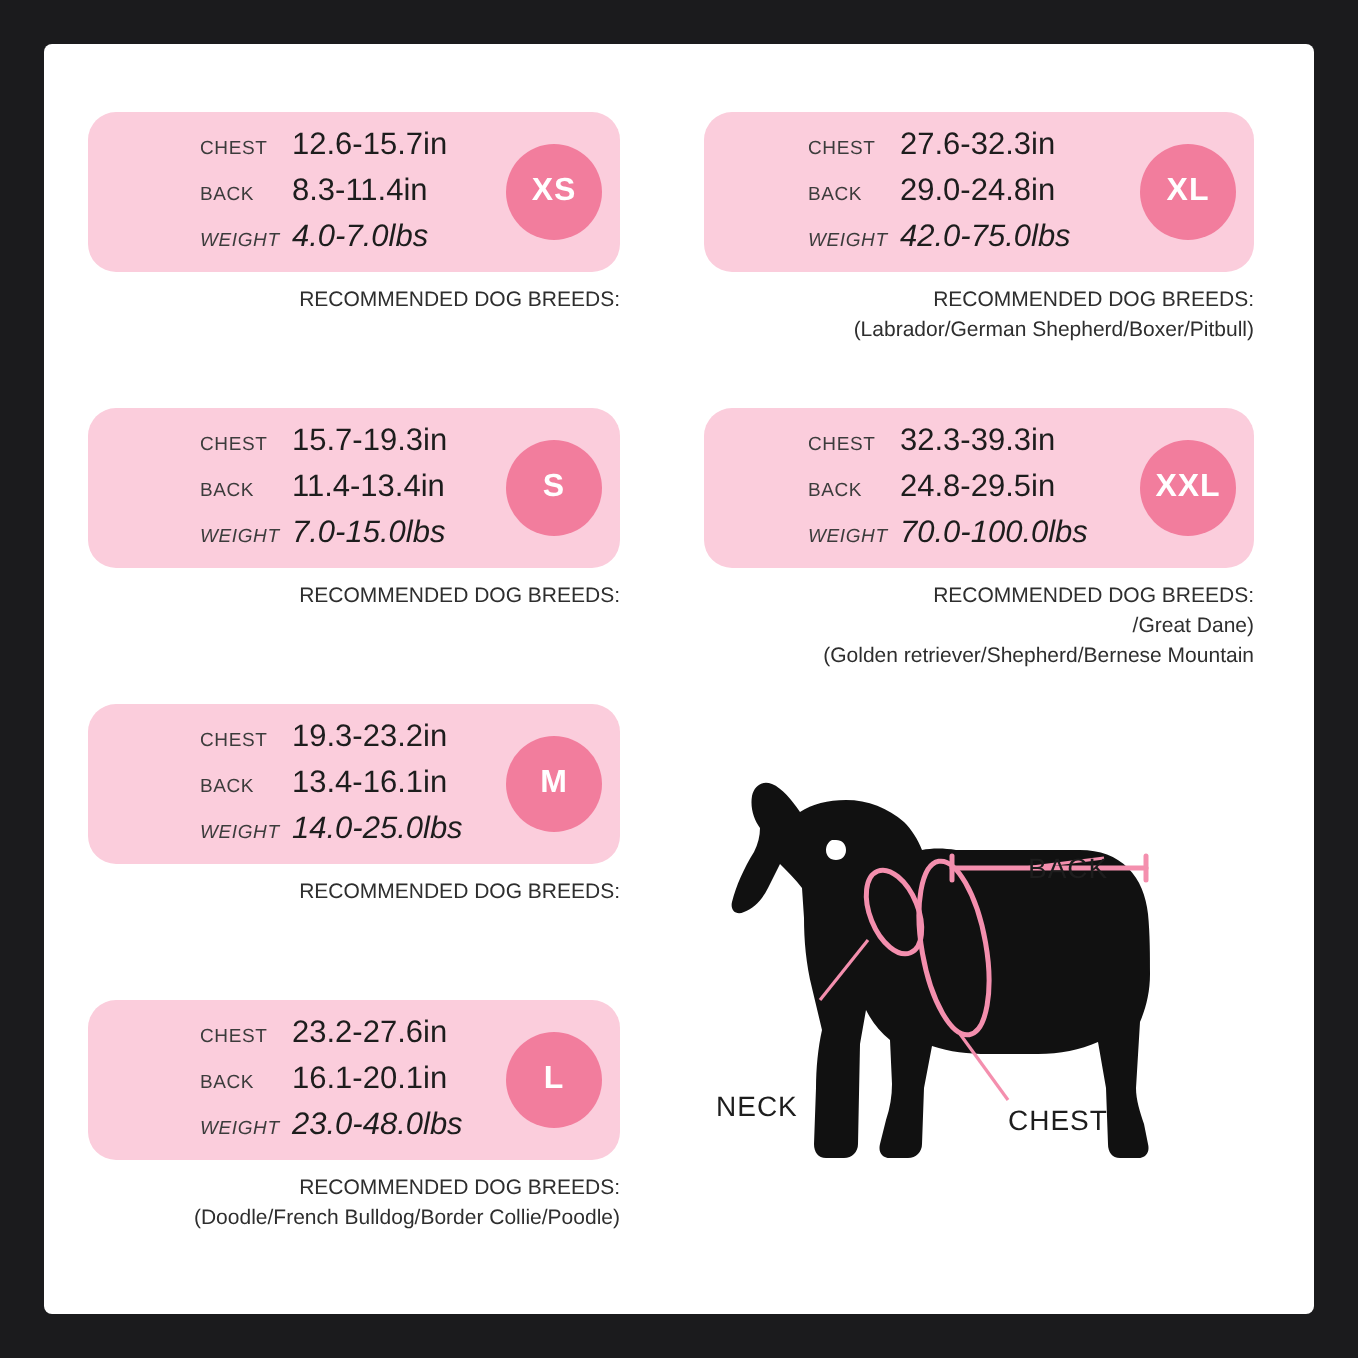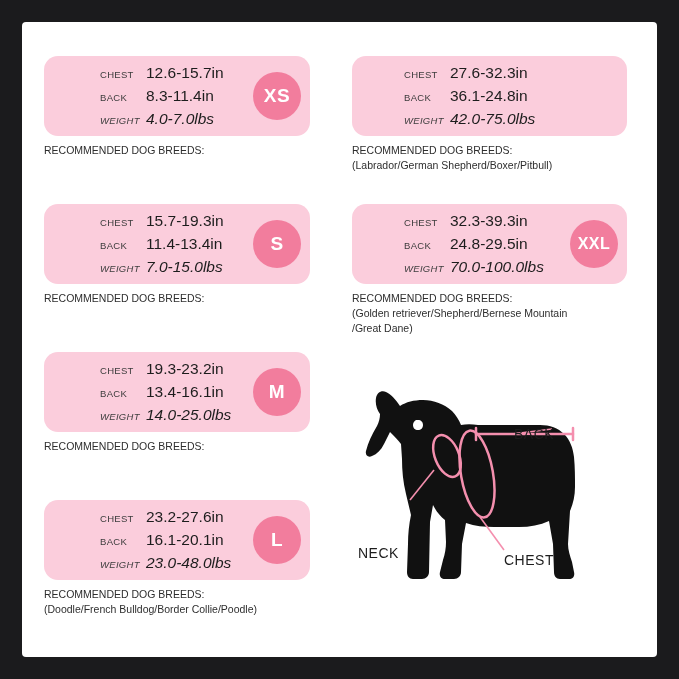--- a/index.html
+++ b/index.html
@@ -78,29 +78,29 @@
     right: 9px;
     top: 16px;
     width: 48px;
     height: 48px;
     border-radius: 50%;
     background: #f27d9d;
     color: #ffffff;
     display: flex;
     align-items: center;
     justify-content: center;
-    font-size: 19px;
+    font-size: 16px;
     font-weight: bold;
     letter-spacing: 0.5px;
   }
   .badge.small-text { font-size: 16px; text-align: center; }
 
   .breeds {
     margin-top: 7px;
-    text-align: left;
+    text-align: right;
     font-size: 10.5px;
     color: #2e2e2e;
     line-height: 15px;
   }
   .breeds div { white-space: nowrap; }
 
   
   #dog-figure {
     position: absolute;
     left: 322px;
@@ -229,27 +229,28 @@
 
       <div class="size-block" style="left:20px; top:34px; width:275px;">
         <div class="panel">
           <div class="panel-inner">
             <div class="row row-1" style="left:52px;">
               <span class="row-label">CHEST</span>
               <span class="row-value">27.6-32.3in</span>
             </div>
             <div class="row row-2" style="left:52px;">
               <span class="row-label">BACK</span>
-              <span class="row-value">36.1-24.8in</span>
+              <span class="row-value">29.0-24.8in</span>
             </div>
             <div class="row row-3" style="left:52px;">
               <span class="row-label">WEIGHT</span>
               <span class="row-value">42.0-75.0lbs</span>
             </div>
           </div>
+          <div class="badge">XL</div>
         </div>
         <div class="breeds">
           <div>RECOMMENDED DOG BREEDS:</div>
           <div>(Labrador/German Shepherd/Boxer/Pitbull)</div>
         </div>
       </div>
 
       <div class="size-block" style="left:20px; top:182px; width:275px;">
         <div class="panel">
           <div class="panel-inner">
@@ -263,22 +264,22 @@
             </div>
             <div class="row row-3" style="left:52px;">
               <span class="row-label">WEIGHT</span>
               <span class="row-value">70.0-100.0lbs</span>
             </div>
           </div>
           <div class="badge small-text">XXL</div>
         </div>
         <div class="breeds">
           <div>RECOMMENDED DOG BREEDS:</div>
+          <div>/Great Dane)</div>
           <div>(Golden retriever/Shepherd/Bernese Mountain</div>
-          <div>/Great Dane)</div>
         </div>
       </div>
     </div>
 
     <div id="dog-figure">
       <svg width="310" height="240" viewBox="0 0 310 240">
         <path fill="#111111" d="
           M36,40
           C33,36 31,30 32,24
           C33,19 37,16 42,18

